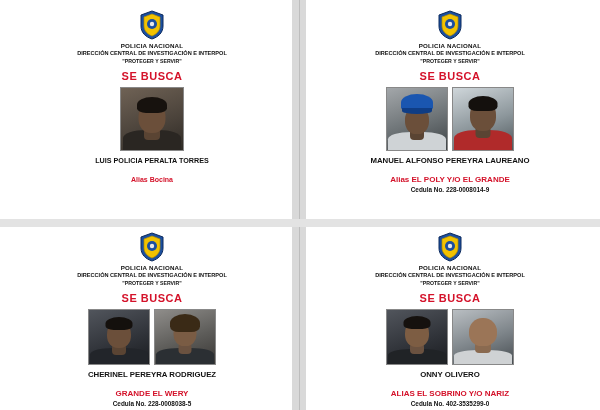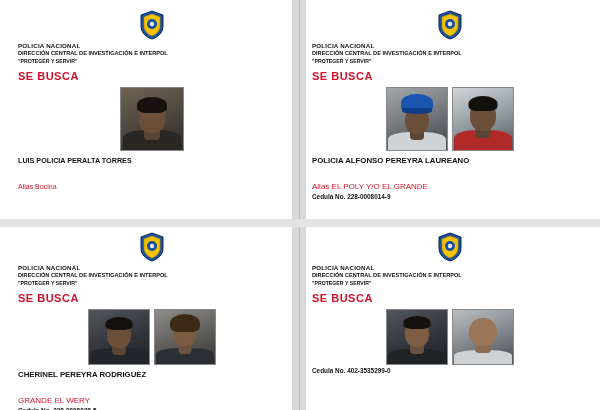--- a/index.html
+++ b/index.html
@@ -43,20 +43,21 @@
     left: 0;
     top: 219px;
     width: 600px;
     height: 8px;
     background: #e3e3e3;
   }
 
   .poster {
     position: absolute;
     background: #ffffff;
+    text-align: center;
     overflow: hidden;
   }
   .p-tl { left: 18px;  top: 6px;   width: 268px; height: 213px; }
   .p-tr { left: 312px; top: 6px;   width: 276px; height: 213px; }
   .p-bl { left: 18px;  top: 228px; width: 268px; height: 182px; }
   .p-br { left: 312px; top: 228px; width: 276px; height: 182px; }
 
   
   .crest-wrap {
     display: flex;
@@ -164,23 +165,23 @@
 
   .name {
     font-size: 7.2px;
     font-weight: bold;
     color: #111111;
     margin-top: 5px;
     line-height: 9px;
   }
   .alias {
     font-size: 7px;
-    font-weight: normal;
+    font-weight: bold;
     color: #d4122a;
-    margin-top: 17px;
+    margin-top: 10px;
     line-height: 9px;
   }
   .cedula {
     font-size: 6.4px;
     font-weight: bold;
     color: #111111;
     margin-top: 1px;
     line-height: 9px;
   }
   .name-lg { font-size: 7.8px; }
@@ -246,21 +247,21 @@
         <div class="cap" style="top:6px;width:32px;height:17px;background:#1a56b0;"></div>
         <div class="cap-brim" style="top:20px;width:30px;height:6px;background:#0f3d85;"></div>
       </div>
       <div class="photo dual bg-d">
         <div class="shoulders" style="width:58px;height:20px;background:#b02a2a;"></div>
         <div class="neck" style="top:38px;width:15px;height:12px;background:#5a4433;"></div>
         <div class="face" style="top:12px;width:26px;height:31px;background:#6b4f3a;"></div>
         <div class="hair" style="top:8px;width:29px;height:15px;background:#14100d;"></div>
       </div>
     </div>
-    <div class="name name-lg">POLICIA ALFONSO PEREYRA LAUREANO</div>
+    <div class="name name-lg">MANUEL ALFONSO PEREYRA LAUREANO</div>
     <div class="alias alias-lg">Alias EL POLY Y/O EL GRANDE</div>
     <div class="cedula">Cedula No. 228-0008014-9</div>
   </div>
 
   <div class="poster p-bl">
     <div class="crest-wrap">
       <span class="crest">
         <svg width="26" height="30" viewBox="0 0 26 30">
           <path d="M13 1 L24 5 L24 16 C24 23 19 27 13 29 C7 27 2 23 2 16 L2 5 Z" fill="#1b4fa0" stroke="#0c2a5c" stroke-width="1"></path>
           <path d="M13 4 L21 7 L21 16 C21 21 17 24.5 13 26 C9 24.5 5 21 5 16 L5 7 Z" fill="#f2c200" stroke="#b38f00" stroke-width="0.7"></path>
@@ -313,16 +314,18 @@
         <div class="neck" style="top:33px;width:14px;height:11px;background:#6b5240;"></div>
         <div class="face" style="top:10px;width:24px;height:27px;background:#7d5d43;"></div>
         <div class="hair" style="top:6px;width:27px;height:13px;background:#15110e;"></div>
       </div>
       <div class="photo dual-b bg-f">
         <div class="shoulders" style="width:58px;height:14px;background:#cfd2d4;"></div>
         <div class="neck" style="top:32px;width:16px;height:11px;background:#8a6a50;"></div>
         <div class="face" style="top:8px;width:28px;height:28px;background:#9b7557;"></div>
       </div>
     </div>
+    <div class="name name-lg">ONNY OLIVERO</div>
+    <div class="alias alias-lg">ALIAS EL SOBRINO Y/O NARIZ</div>
     <div class="cedula">Cedula No. 402-3535299-0</div>
   </div>
 
 </div>
 
 </body></html>

